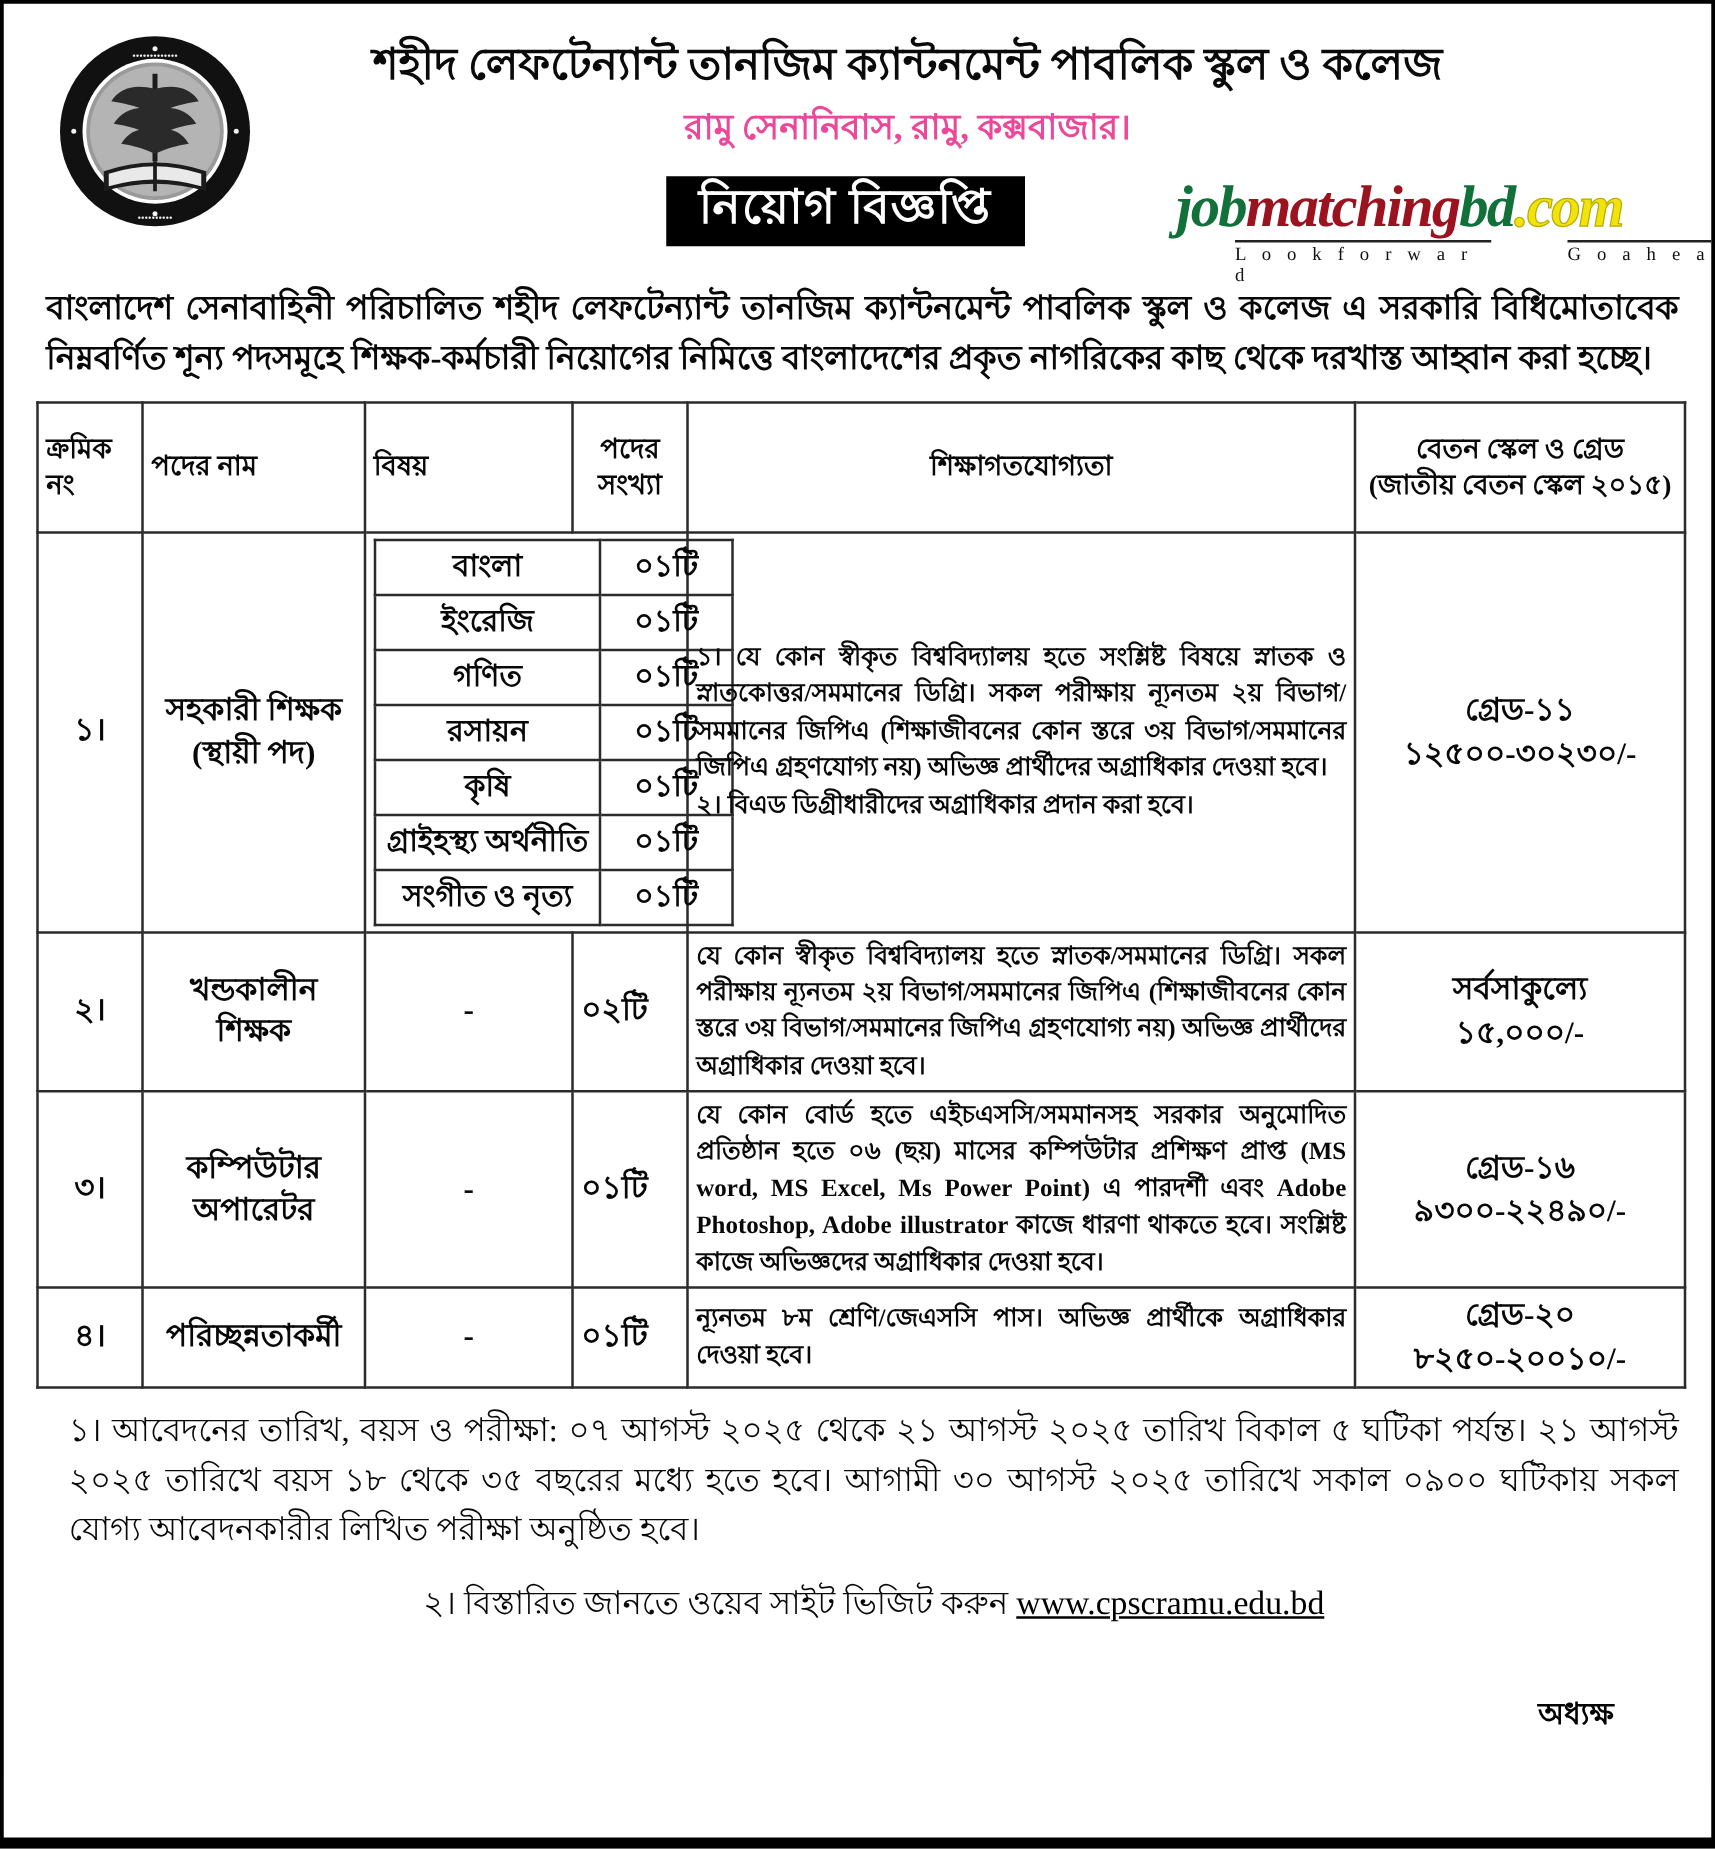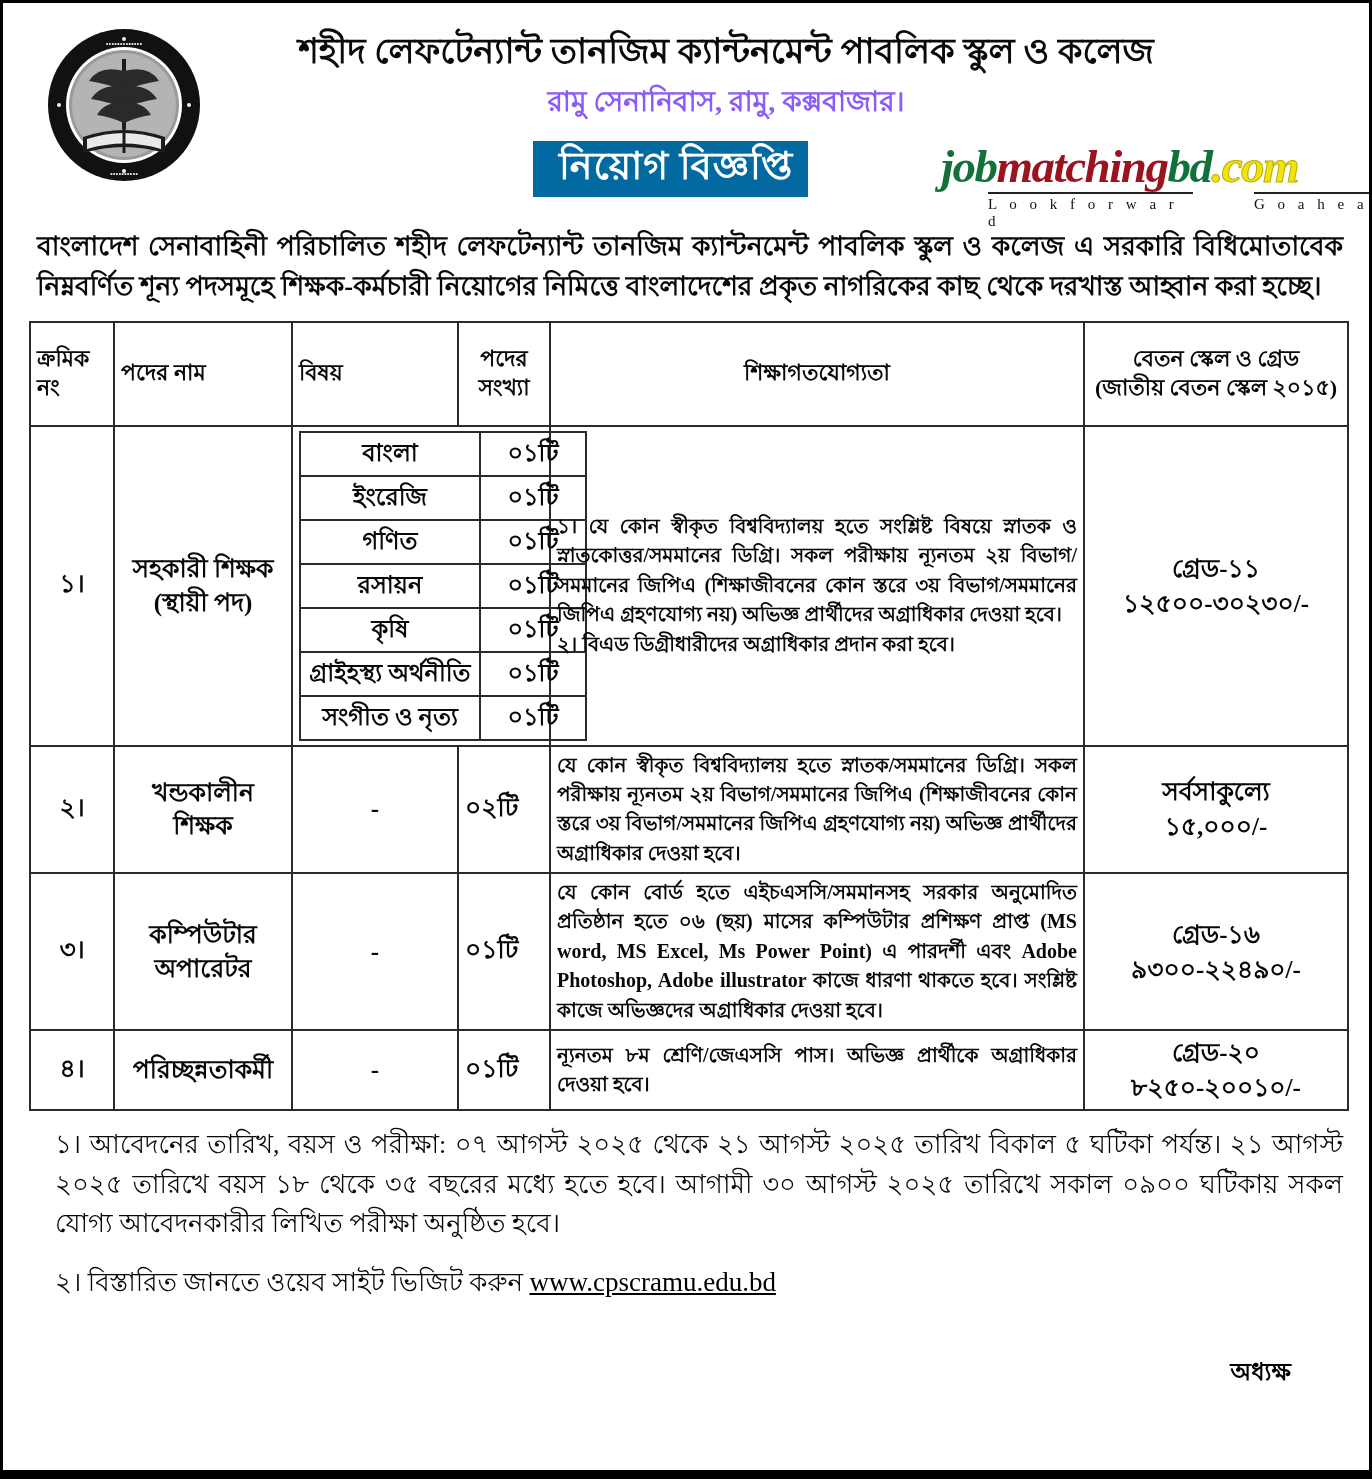--- a/index.html
+++ b/index.html
@@ -46,38 +46,38 @@
     letter-spacing: 0px;
     color: #0a0a0a;
     margin-top: 16px;
     font-family: "Liberation Serif","DejaVu Serif",serif;
   }
   .school-sub {
     text-align: center;
     padding-left: 80px;
     font-size: 28px;
     font-weight: bold;
-    color: #8b5cf6;
+    color: #ec4899;
     margin-top: 6px;
   }
 
   .badge-row {
     position: relative;
     margin-top: 14px;
     height: 66px;
   }
   .notice-box {
     position: absolute;
     left: 516px;
     top: 0;
-    background: #0369a1;
+    background: #000000;
     color: #fff;
     font-size: 38px;
     font-weight: bold;
-    padding: 3px 15px 8px 26px;
+    padding: 3px 27px 8px 26px;
     line-height: 1.18;
     letter-spacing: 1px;
   }
   .brand {
     position: absolute;
     left: 924px;
     top: 2px;
     width: 462px;
   }
   .brand-word {
@@ -178,21 +178,21 @@
 
   
   .notes {
     margin: 14px 26px 0 52px;
     font-size: 26px;
     font-weight: normal;
     line-height: 1.52;
     text-align: justify;
     color: #080808;
   }
-  .note2 { margin-top: 18px; text-align: left; }
+  .note2 { margin-top: 18px; text-align: center; }
   .weblink {
     font-family: "Liberation Serif","DejaVu Serif",serif;
     text-decoration: underline;
     color: #000;
     font-size: 27px;
   }
   .sig {
     margin-top: 52px;
     position: relative;
     height: 90px;

